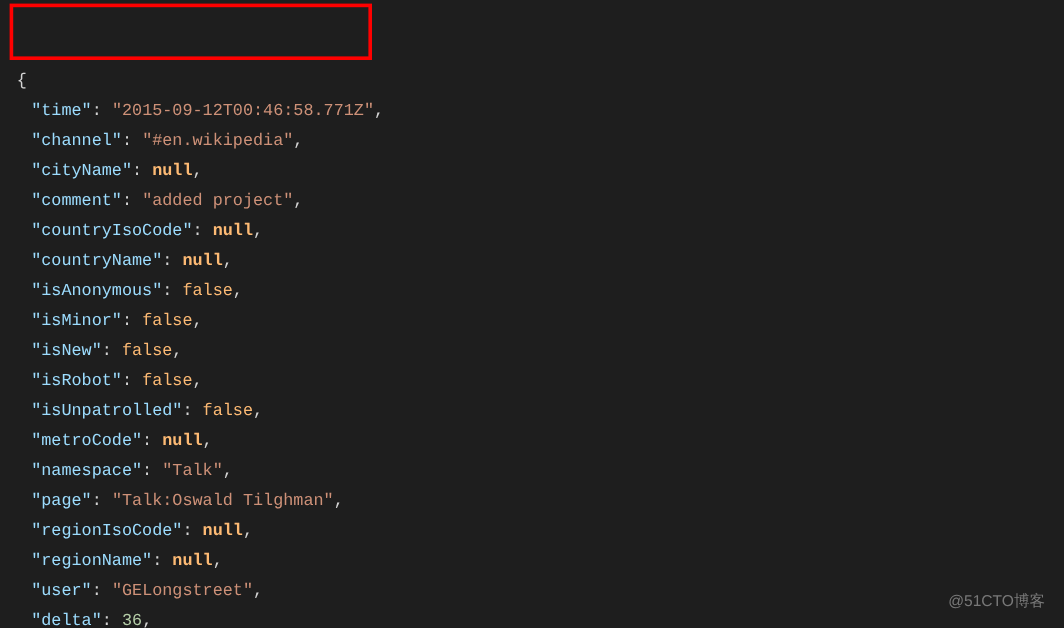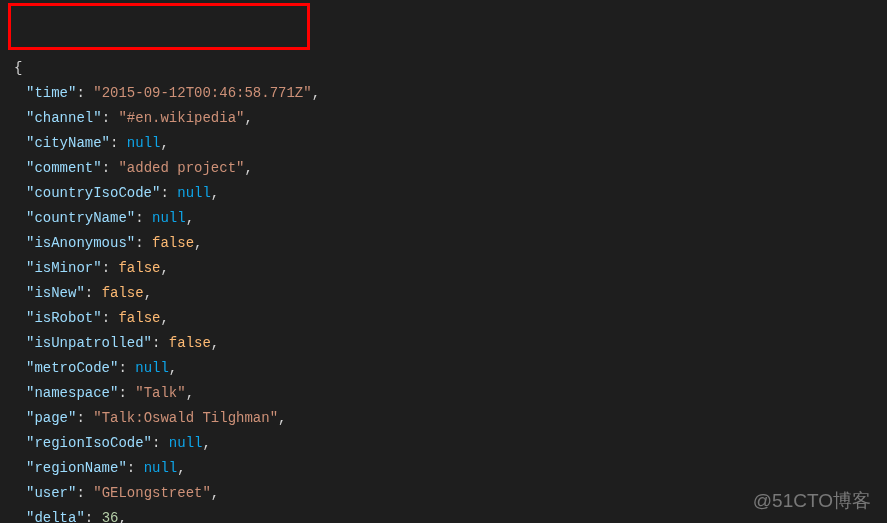--- a/index.html
+++ b/index.html
@@ -17,35 +17,35 @@
   .code-area {
     padding: 6px 14px;
     white-space: pre;
   }
   .line { display: block; }
   .indent { display: inline-block; width: 12px; }
   .brace { color: #d4d4d4; }
   .key { color: #9cdcfe; }
   .colon { color: #d4d4d4; }
   .str { color: #ce9178; }
-  .nul { color: #0ea5e9; }
+  .nul { color: #fdba74; font-weight: bold; }
   .bool { color: #fdba74; }
   .num { color: #b5cea8; }
   .comma { color: #d4d4d4; }
   .highlight-box {
     position: absolute;
     border: 3px solid #ff0000;
     pointer-events: none;
   }
   .watermark {
     position: absolute;
     right: 16px;
     bottom: 10px;
     color: #888;
-    font-size: 19px;
+    font-size: 13px;
     font-family: "Segoe UI", Arial, sans-serif;
     opacity: 0.85;
   }
 </style>
 </head>
 <body>
 
 <div class="code-area">
   <span class="line"><span class="brace">{</span></span><div id="rows"><span class="line"><span class="indent"></span><span class="key">"time"</span><span class="colon">: </span><span class="str">"2015-09-12T00:46:58.771Z"</span><span class="comma">,</span></span><span class="line"><span class="indent"></span><span class="key">"channel"</span><span class="colon">: </span><span class="str">"#en.wikipedia"</span><span class="comma">,</span></span><span class="line"><span class="indent"></span><span class="key">"cityName"</span><span class="colon">: </span><span class="nul">null</span><span class="comma">,</span></span><span class="line"><span class="indent"></span><span class="key">"comment"</span><span class="colon">: </span><span class="str">"added project"</span><span class="comma">,</span></span><span class="line"><span class="indent"></span><span class="key">"countryIsoCode"</span><span class="colon">: </span><span class="nul">null</span><span class="comma">,</span></span><span class="line"><span class="indent"></span><span class="key">"countryName"</span><span class="colon">: </span><span class="nul">null</span><span class="comma">,</span></span><span class="line"><span class="indent"></span><span class="key">"isAnonymous"</span><span class="colon">: </span><span class="bool">false</span><span class="comma">,</span></span><span class="line"><span class="indent"></span><span class="key">"isMinor"</span><span class="colon">: </span><span class="bool">false</span><span class="comma">,</span></span><span class="line"><span class="indent"></span><span class="key">"isNew"</span><span class="colon">: </span><span class="bool">false</span><span class="comma">,</span></span><span class="line"><span class="indent"></span><span class="key">"isRobot"</span><span class="colon">: </span><span class="bool">false</span><span class="comma">,</span></span><span class="line"><span class="indent"></span><span class="key">"isUnpatrolled"</span><span class="colon">: </span><span class="bool">false</span><span class="comma">,</span></span><span class="line"><span class="indent"></span><span class="key">"metroCode"</span><span class="colon">: </span><span class="nul">null</span><span class="comma">,</span></span><span class="line"><span class="indent"></span><span class="key">"namespace"</span><span class="colon">: </span><span class="str">"Talk"</span><span class="comma">,</span></span><span class="line"><span class="indent"></span><span class="key">"page"</span><span class="colon">: </span><span class="str">"Talk:Oswald Tilghman"</span><span class="comma">,</span></span><span class="line"><span class="indent"></span><span class="key">"regionIsoCode"</span><span class="colon">: </span><span class="nul">null</span><span class="comma">,</span></span><span class="line"><span class="indent"></span><span class="key">"regionName"</span><span class="colon">: </span><span class="nul">null</span><span class="comma">,</span></span><span class="line"><span class="indent"></span><span class="key">"user"</span><span class="colon">: </span><span class="str">"GELongstreet"</span><span class="comma">,</span></span><span class="line"><span class="indent"></span><span class="key">"delta"</span><span class="colon">: </span><span class="num">36</span><span class="comma">,</span></span></div>
 </div>

